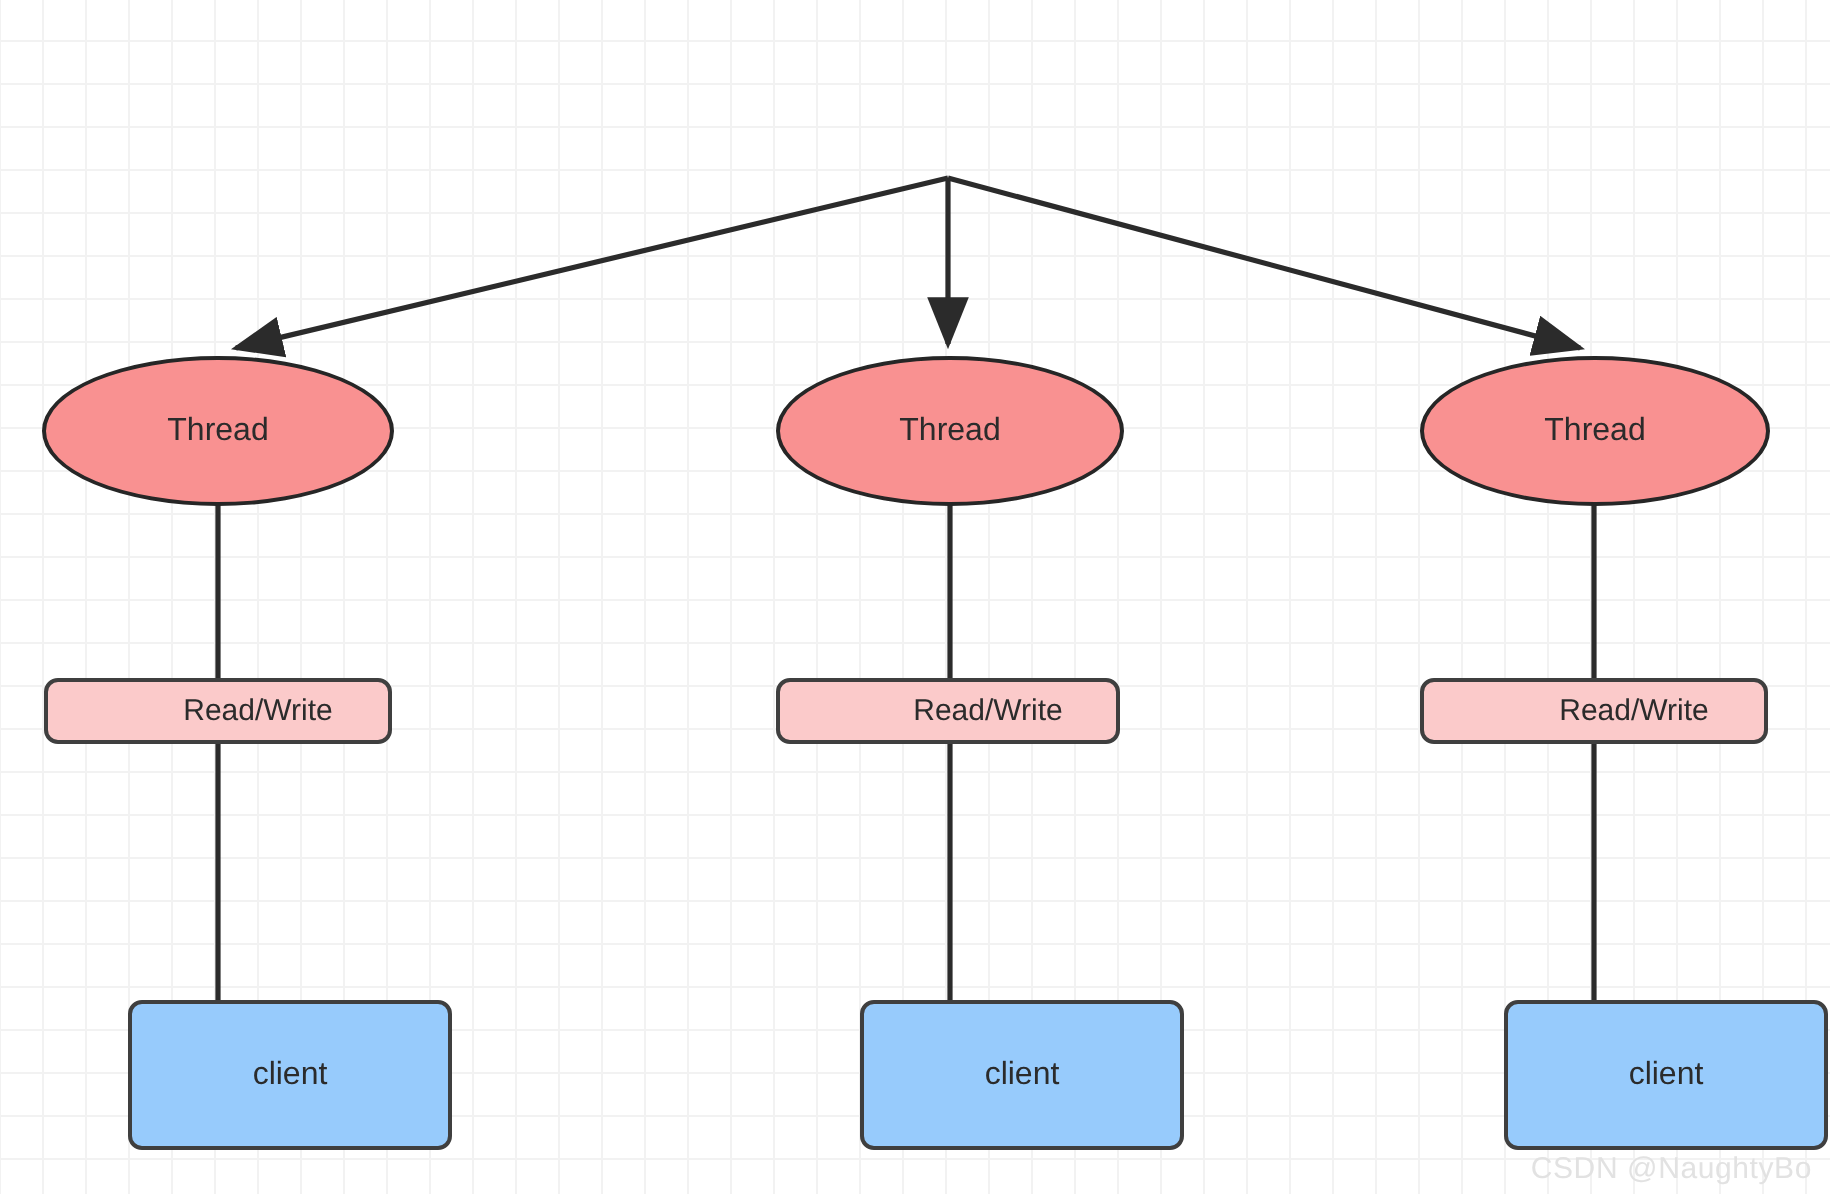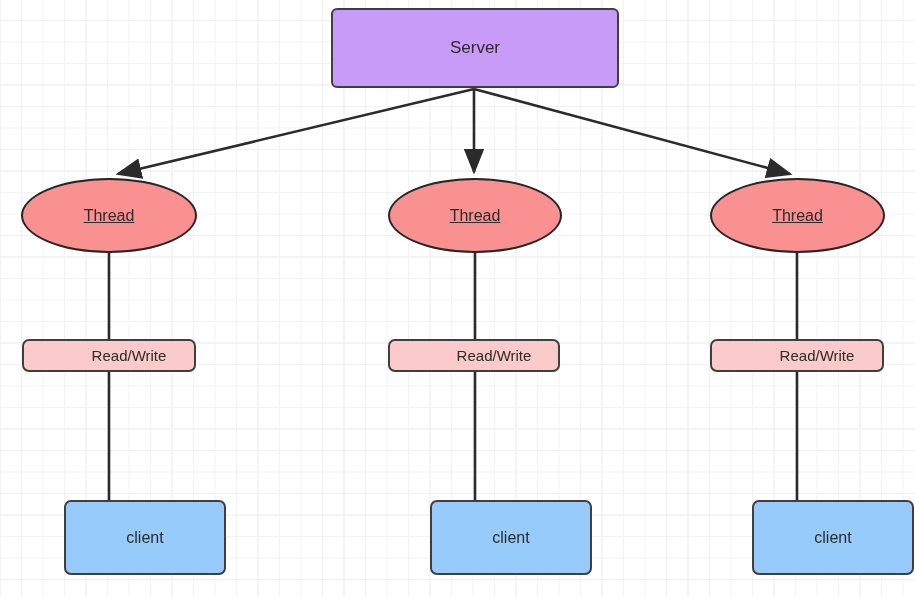--- a/index.html
+++ b/index.html
@@ -50,21 +50,20 @@
     background: #c99bf9;
     border: 2.5px solid #3f3f3f;
     border-radius: 6px;
     font-size: 17px;
   }
   .node-thread {
     background: #f99191;
     border: 2.5px solid #262626;
     border-radius: 50%;
     font-size: 16px;
-    text-decoration: underline;
   }
   .node-rw {
     background: #fbcaca;
     border: 2.5px solid #3f3f3f;
     border-radius: 7px;
     font-size: 15px;
     padding-left: 40px;
   }
   .node-client {
     background: #97cbfc;
@@ -104,23 +103,20 @@
     <line x1="109" y1="252" x2="109" y2="340" stroke="#2b2b2b" stroke-width="2.6"></line>
     <line x1="109" y1="371" x2="109" y2="501" stroke="#2b2b2b" stroke-width="2.6"></line>
 
     <line x1="475" y1="252" x2="475" y2="340" stroke="#2b2b2b" stroke-width="2.6"></line>
     <line x1="475" y1="371" x2="475" y2="501" stroke="#2b2b2b" stroke-width="2.6"></line>
 
     <line x1="797" y1="252" x2="797" y2="340" stroke="#2b2b2b" stroke-width="2.6"></line>
     <line x1="797" y1="371" x2="797" y2="501" stroke="#2b2b2b" stroke-width="2.6"></line>
   </svg>
 
-  <div class="node node-server" style="left:331px; top:8px; width:288px; height:80px;">
-    <span>Server</span>
-  </div>
 
   <div class="node node-thread" style="left:21px; top:178px; width:176px; height:75px;">
     <span>Thread</span>
   </div>
   <div class="node node-rw" style="left:22px; top:339px; width:174px; height:33px;">
     <span>Read/Write</span>
   </div>
   <div class="node node-client" style="left:28px; top:500px; width:162px; height:75px;">
     <span>client</span>
   </div>
@@ -138,14 +134,15 @@
   <div class="node node-thread" style="left:710px; top:178px; width:175px; height:75px;">
     <span>Thread</span>
   </div>
   <div class="node node-rw" style="left:710px; top:339px; width:174px; height:33px;">
     <span>Read/Write</span>
   </div>
   <div class="node node-client" style="left:716px; top:500px; width:162px; height:75px;">
     <span>client</span>
   </div>
 
+  <div class="watermark">CSDN @NaughtyBo</div>
 
 </div>
 
 </body></html>

